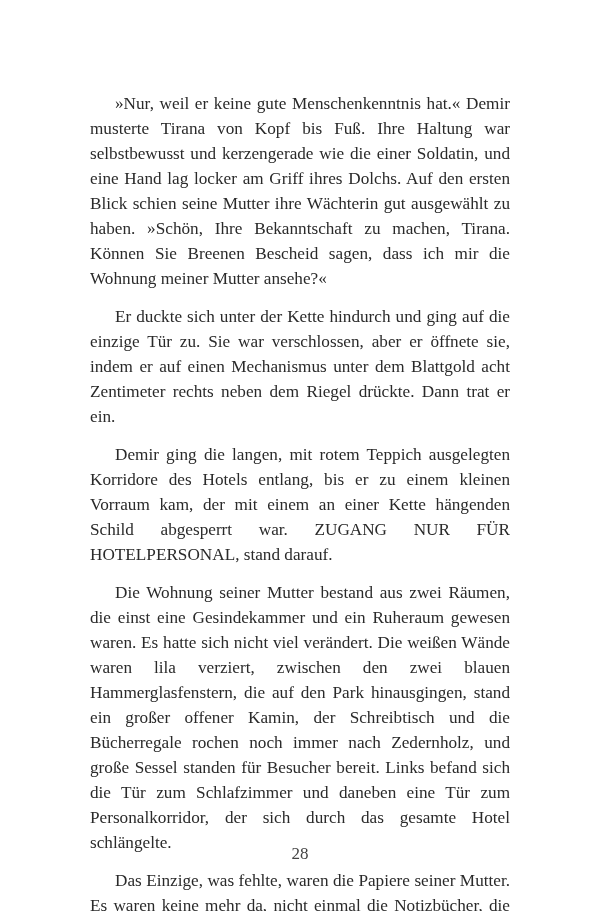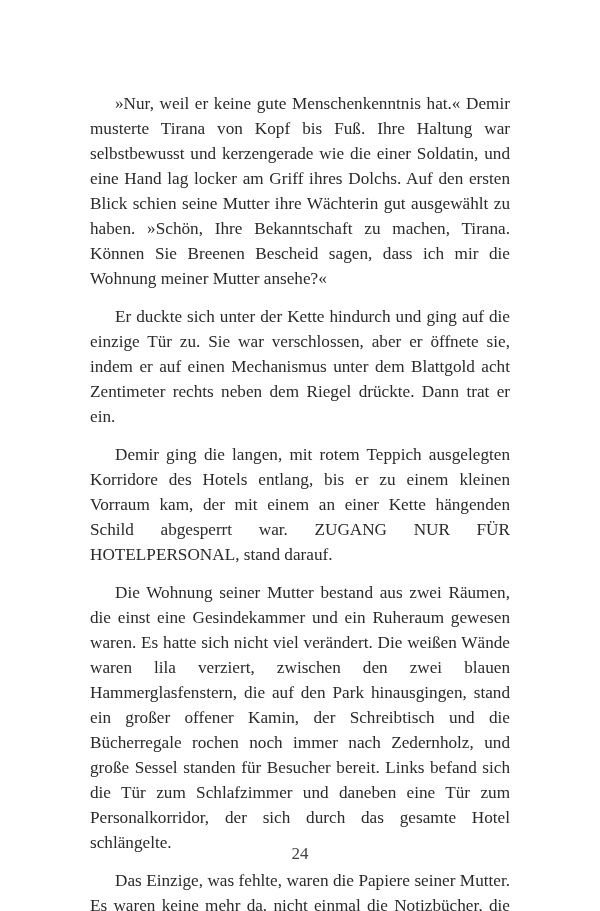--- a/index.html
+++ b/index.html
@@ -32,13 +32,13 @@
 
 <div class="page-text">
   <p>»Nur, weil er keine gute Menschenkenntnis hat.« Demir mus­terte Tirana von Kopf bis Fuß. Ihre Haltung war selbstbewusst und kerzengerade wie die einer Soldatin, und eine Hand lag locker am Griff ihres Dolchs. Auf den ersten Blick schien seine Mutter ihre Wächterin gut ausgewählt zu haben. »Schön, Ihre Bekanntschaft zu machen, Tirana. Können Sie Breenen Bescheid sagen, dass ich mir die Wohnung meiner Mutter ansehe?«</p>
   <p>Er duckte sich unter der Kette hindurch und ging auf die einzige Tür zu. Sie war verschlossen, aber er öffnete sie, indem er auf einen Mechanismus unter dem Blattgold acht Zentimeter rechts neben dem Riegel drückte. Dann trat er ein.</p>
   <p>Demir ging die langen, mit rotem Teppich ausgelegten Korridore des Hotels entlang, bis er zu einem kleinen Vorraum kam, der mit einem an einer Kette hängenden Schild abgesperrt war. ZUGANG NUR FÜR HOTELPERSONAL, stand darauf.</p>
   <p>Die Wohnung seiner Mutter bestand aus zwei Räumen, die einst eine Gesindekammer und ein Ruheraum gewesen waren. Es hatte sich nicht viel verändert. Die weißen Wände waren lila verziert, zwischen den zwei blauen Hammerglasfenstern, die auf den Park hinausgingen, stand ein großer offener Kamin, der Schreibtisch und die Bücherregale rochen noch immer nach Zedernholz, und große Sessel standen für Besucher bereit. Links befand sich die Tür zum Schlafzimmer und daneben eine Tür zum Personalkorridor, der sich durch das gesamte Hotel schlängelte.</p>
   <p>Das Einzige, was fehlte, waren die Papiere seiner Mutter. Es wa­ren keine mehr da, nicht einmal die Notizbücher, die einst Dutzende von Regalbrettern gefüllt hatten. Es lag nichts herum, keine Enzyk­lopädien standen griffbereit. Es war, als wäre sie … ausgezogen.</p>
   <p>Der Zustand des Zimmers schockierte Demir fast so sehr wie die Nachricht vom Tod seiner Mutter. Er sah in allen Schubladen nach und stellte fest, dass sie leer waren, ebenso die kleinen Schränke links und rechts. Persönliche Gegenstände waren noch da: ein</p>
 </div>
 
-<div class="page-number">24</div>
+<div class="page-number">28</div>
 
 </body></html>

